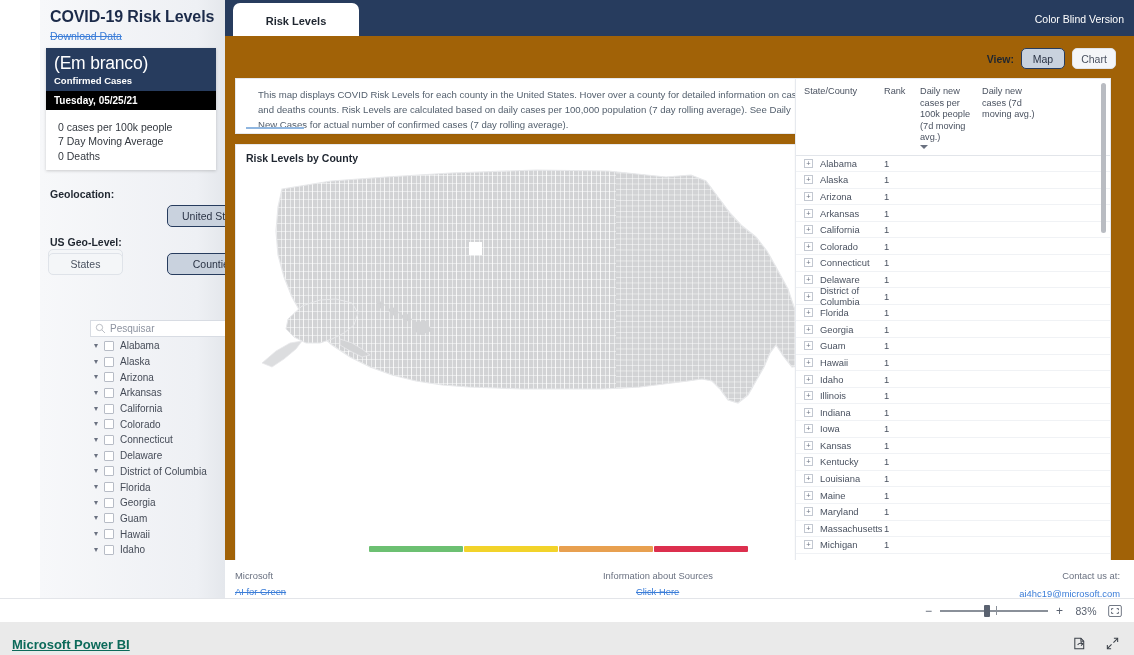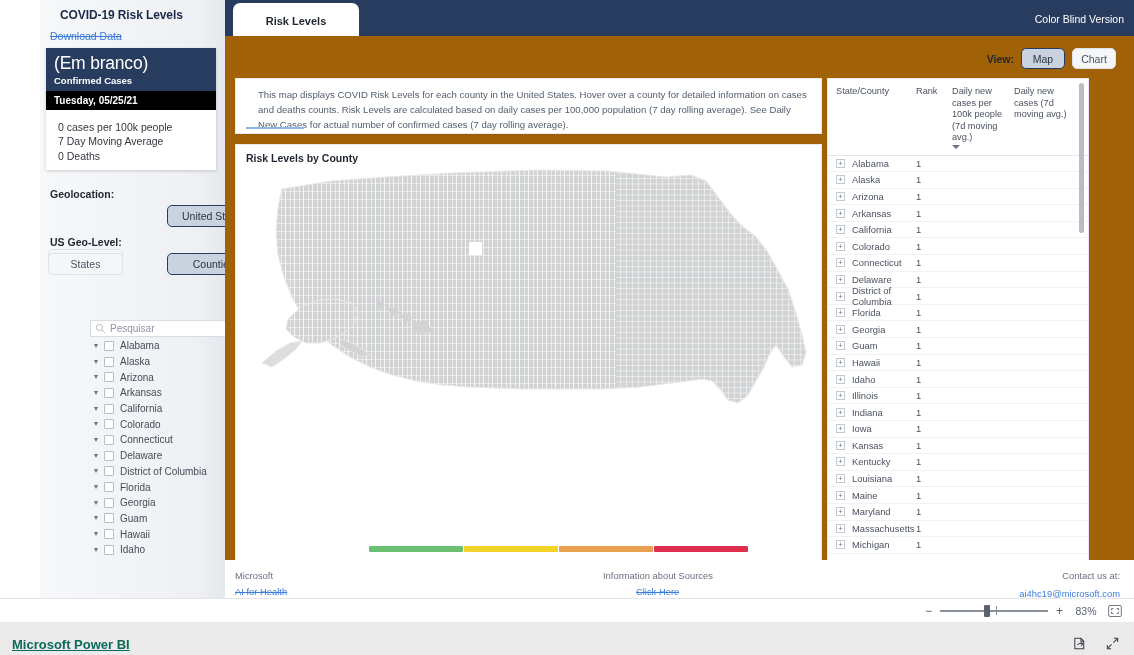--- a/index.html
+++ b/index.html
@@ -21,22 +21,22 @@
   .left-rail {
     position: absolute; left: 0; top: 0; width: 40px; height: 598px;
     background: #ffffff;
   }
   .left-panel {
     position: absolute; left: 40px; top: 0; width: 185px; height: 598px;
     background: linear-gradient(to right, #f7f8fa 0%, #eef0f4 85%, #e4e7ec 100%);
   }
 
   .page-title {
-    position: absolute; left: 20px; top: 8px;
-    font-size: 12px; font-weight: bold; color: #1c2b4a;
+    position: absolute; left: 10px; top: 8px;
+    font-size: 16px; font-weight: bold; color: #1c2b4a;
     letter-spacing: -0.1px;
   }
   .download-link {
     position: absolute; left: 10px; top: 30px;
     font-size: 10.5px; color: #3b7dd8;
     text-decoration: line-through; cursor: pointer;
   }
 
   
   .kpi-card {
@@ -182,21 +182,21 @@
     font-size: 9.6px; color: #3f4652; font-weight: normal;
   }
   .lg-item { position: absolute; top: 0; width: 94px; }
   .lg-bar { height: 6px; width: 94px; border-radius: 1px; }
   .lg-txt {
     text-align: center; font-size: 9.6px; color: #3f4652; margin-top: 7px;
   }
 
   
   .table-card {
-    position: absolute; left: 602px; top: 42px; width: 262px; height: 513px;
+    position: absolute; left: 570px; top: 42px; width: 316px; height: 513px;
     background: #ffffff; border: 1px solid #e6e9ee;
     box-shadow: 0 1px 2px rgba(0,0,0,.05);
     overflow: hidden;
   }
   .thead {
     display: flex; border-bottom: 1px solid #e2e5ea;
     padding: 7px 0 6px 0; background: #fff;
   }
   .th { font-size: 9.2px; color: #4a5260; line-height: 1.25; }
   .th-sc  { width: 88px; padding-left: 8px; }
@@ -670,21 +670,21 @@
               <span class="td td-v1"></span>
               <span class="td td-v2"></span>
             </div>
           </div>
         <div class="tbl-scroll"></div>
       </div>
     </div>
 
     <div class="foot">
       <div class="foot-col" style="left:10px; top:10px">Microsoft</div>
-      <div class="foot-link" style="left:10px; top:26px">AI for Health</div>
+      <div class="foot-link" style="left:10px; top:26px">AI for Green</div>
       <div class="foot-col" style="left:378px; top:10px">Information about Sources</div>
       <div class="foot-link" style="left:411px; top:26px">Click Here</div>
       <div class="foot-col" style="right:14px; top:10px">Contact us at:</div>
       <div class="foot-mail" style="right:14px; top:28px">ai4hc19@microsoft.com</div>
     </div>
   </div>
 
   <div class="statusbar">
     <div class="zoom-wrap">
       <span class="zminus">−</span>

